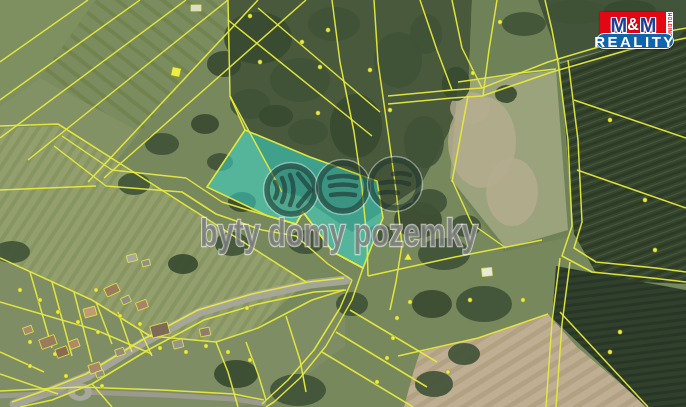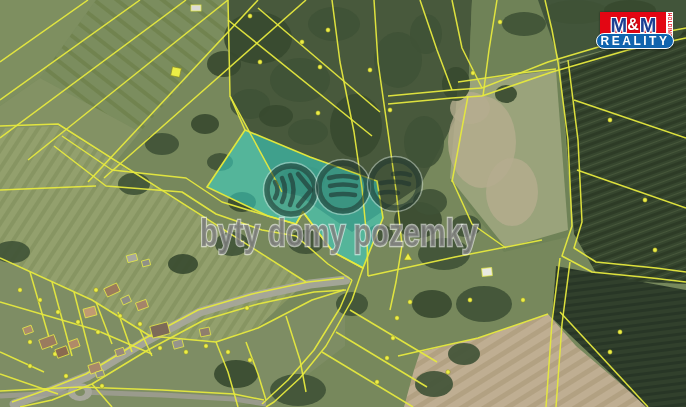--- a/index.html
+++ b/index.html
@@ -12,21 +12,21 @@
   #logo .mm{font-weight:900;font-size:20px;line-height:1;color:#1c3f93;letter-spacing:-1px;
     text-shadow:-1px -1px 0 #fff,1px -1px 0 #fff,-1px 1px 0 #fff,1px 1px 0 #fff;}
   #logo .amp{font-weight:900;font-size:16px;color:#ffffff;padding:0 1px;
     text-shadow:0 0 2px rgba(120,0,10,.8);}
   #logo .holding{position:absolute;left:70px;top:0;width:7px;height:26px;background:#ffffff;
     display:flex;align-items:center;justify-content:center;}
   #logo .holding span{writing-mode:vertical-rl;font-size:4.5px;font-weight:700;color:#e30613;letter-spacing:.5px;}
   #logo .ribbon{position:absolute;left:0;top:21px;width:76px;height:14px;background:#1064ae;
     border:1.5px solid #fff;border-radius:8px;display:flex;align-items:center;justify-content:center;
     box-shadow:0 1px 2px rgba(0,0,0,.4);}
-  #logo .ribbon span{color:#fff;font-weight:900;font-size:12px;letter-spacing:2.5px;line-height:1;}
+  #logo .ribbon span{color:#fff;font-weight:900;font-size:15px;letter-spacing:2.5px;line-height:1;}
 </style>
 </head>
 <body>
 
 <div id="stage">
 
   <svg id="map" width="686" height="407" viewBox="0 0 686 407">
     <defs>
       <pattern id="tlStripes" width="14" height="14" patternUnits="userSpaceOnUse" patternTransform="rotate(-52)">
         <rect width="14" height="14" fill="#7b8d5e"></rect>

